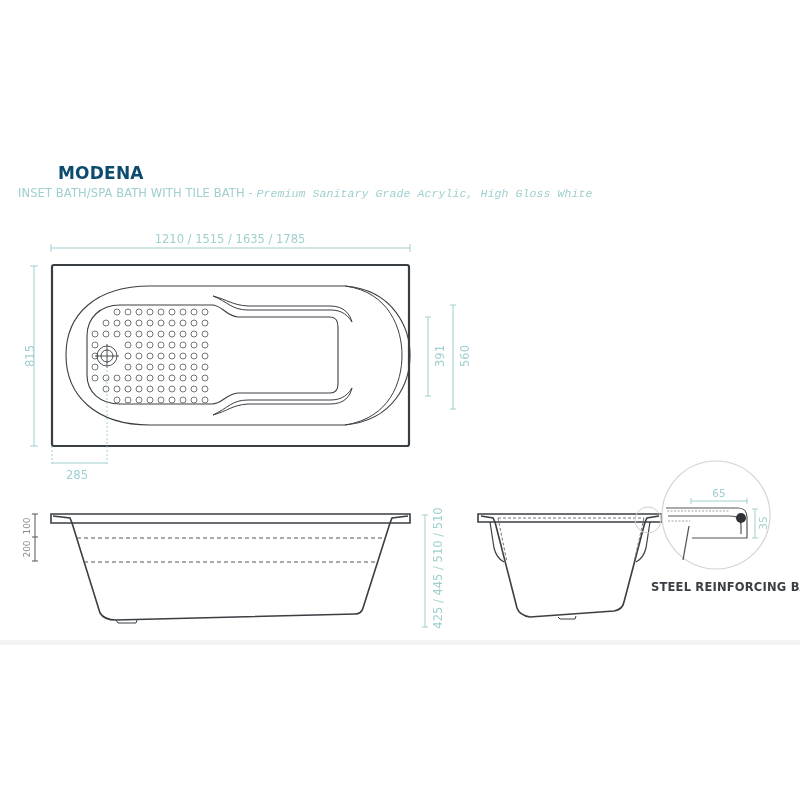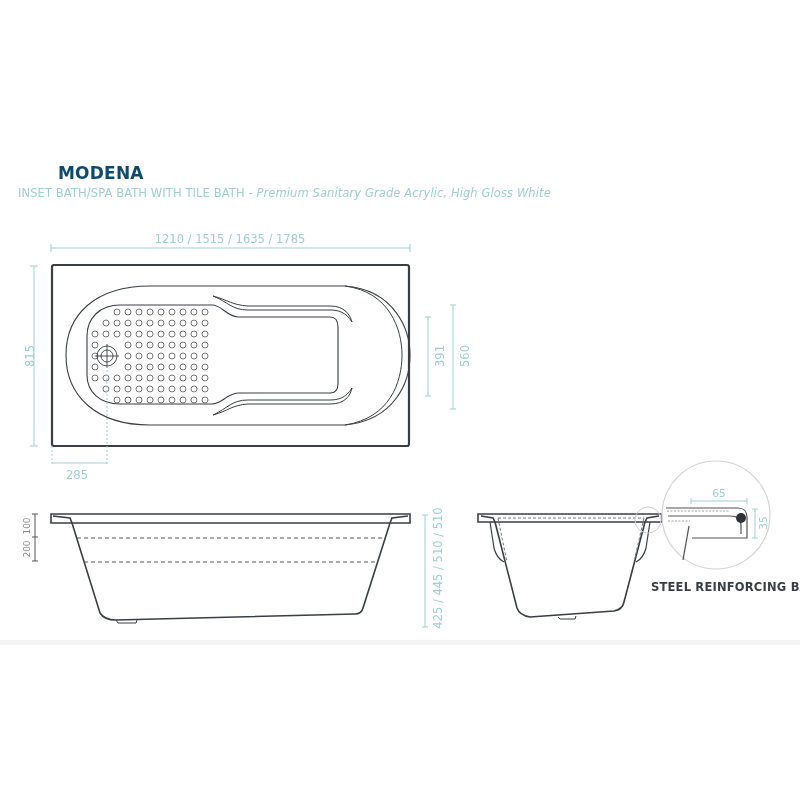--- a/index.html
+++ b/index.html
@@ -1,20 +1,20 @@
 <!DOCTYPE html>
 <html><head>
   <meta charset="utf-8">
   <style>
     html, body { margin: 0; padding: 0; background: #ffffff; }
     body { width: 800px; height: 800px; position: relative; overflow: hidden; font-family: "DejaVu Sans", sans-serif; }
     .canvas { position: absolute; left: 0; top: 0; width: 800px; height: 800px; }
     .title { position: absolute; left: 18px; top: 163px; font-size: 17px; font-weight: bold; color: #0c4a6e; letter-spacing: 0.2px; margin-left: 40px; }
     .subtitle { position: absolute; left: 18px; top: 186px; font-size: 11.5px; color: #9fcfcf; white-space: nowrap; letter-spacing: 0.1px; }
-    .subtitle .em { font-style: italic; }
+    .subtitle .em { font-style: italic; font-family: Liberation Mono, monospace; }
     .caption { position: absolute; left: 651px; top: 580px; font-size: 11.5px; font-weight: bold; color: #3a3f44; white-space: nowrap; letter-spacing: 0.2px; }
     .footer-band { position: absolute; left: 0; top: 640px; width: 800px; height: 5px; background: #f4f4f4; }
     svg text { font-family: "DejaVu Sans", sans-serif; }
   </style>
 </head>
 <body>
 
 <div class="canvas">
 
   <div class="title">MODENA</div>

